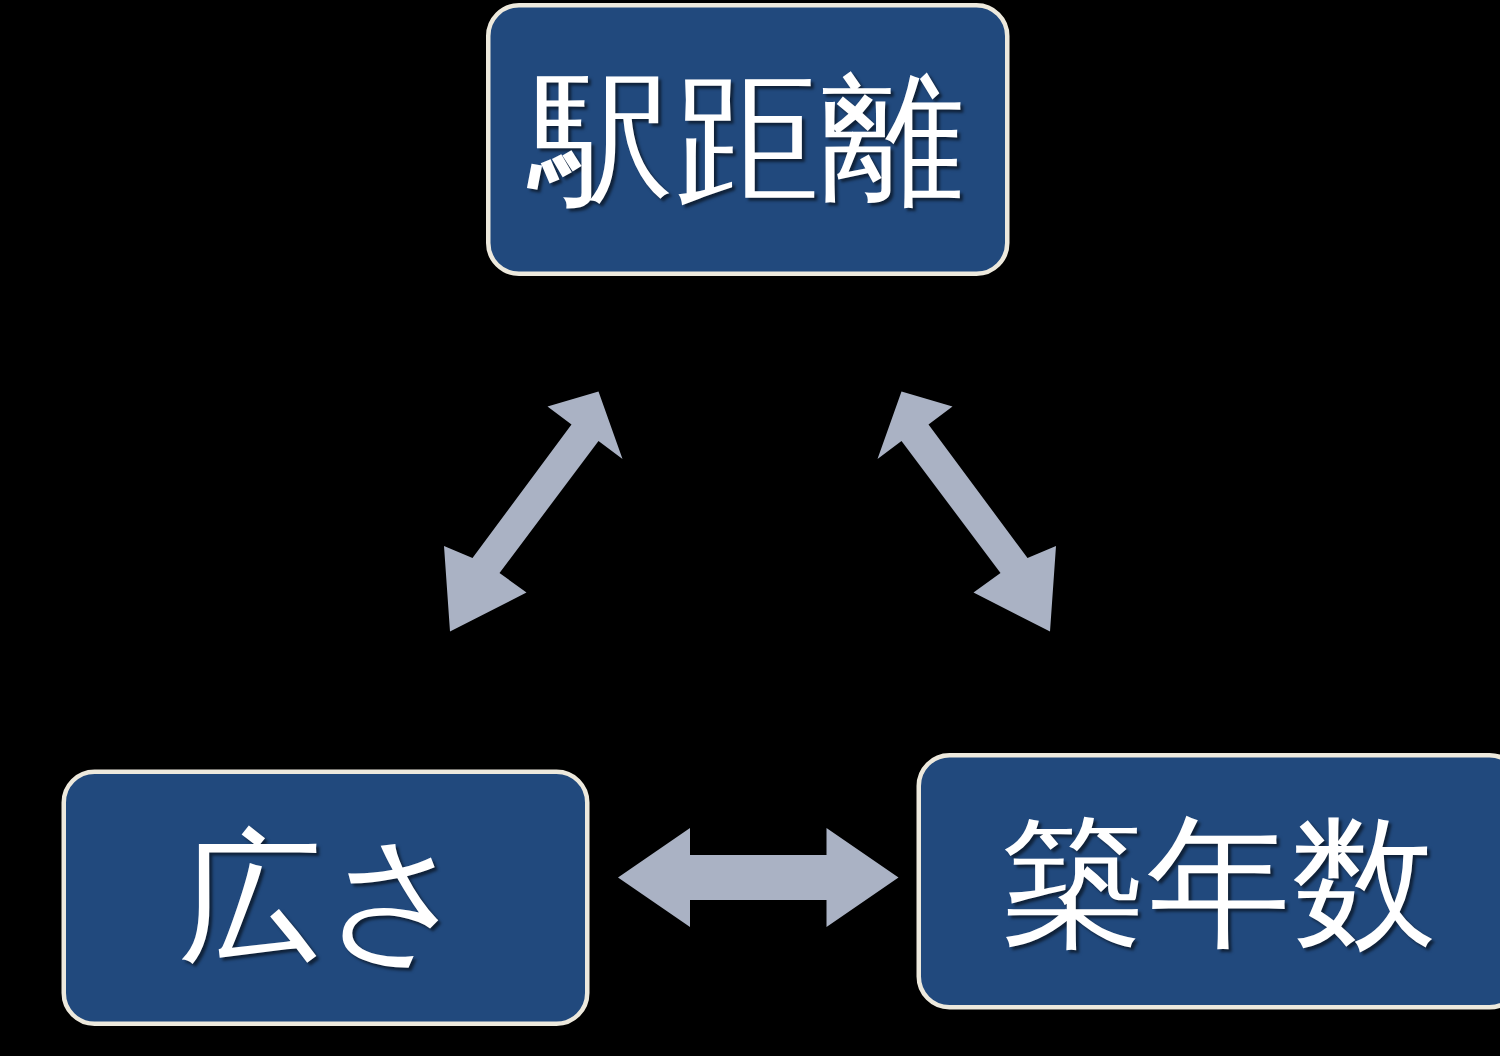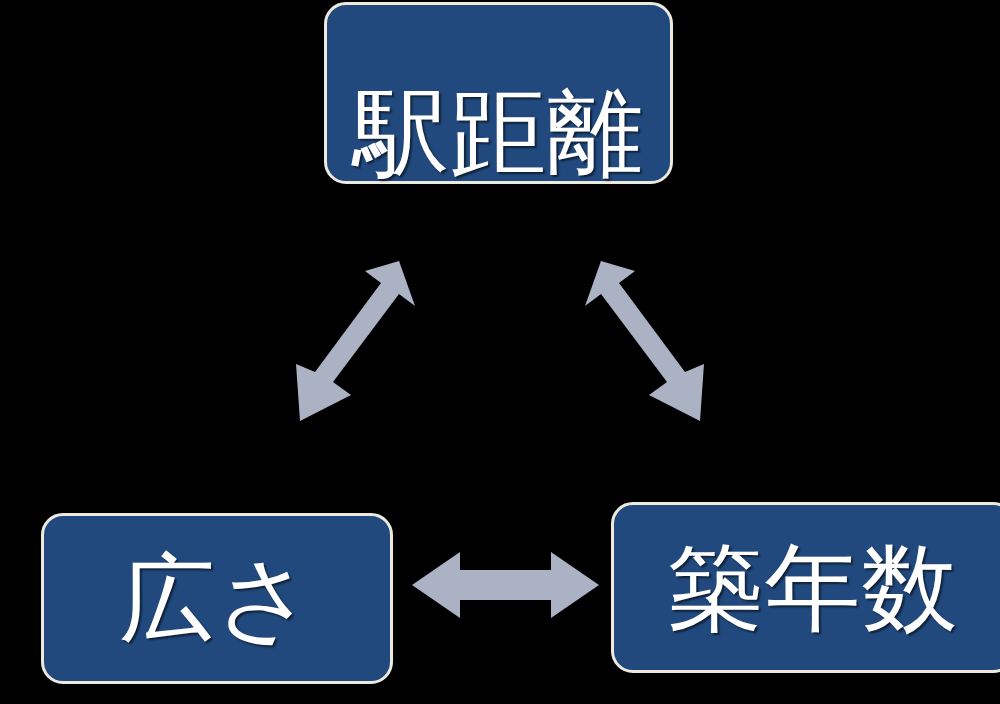--- a/index.html
+++ b/index.html
@@ -34,21 +34,20 @@
     line-height: 1;
     white-space: nowrap;
     text-shadow: 2px 2px 2px rgba(0,0,0,0.55);
     font-family: "DejaVu Sans", "Liberation Sans", sans-serif;
   }
   #node-station {
     left: 324px;
     top: 2px;
     width: 349px;
     height: 182px;
-    align-items: flex-end;
   }
   #node-station .node-label { font-size: 96px; }
   #node-size {
     left: 41px;
     top: 513px;
     width: 352px;
     height: 171px;
   }
   #node-size .node-label { font-size: 96px; }
   #node-age {

